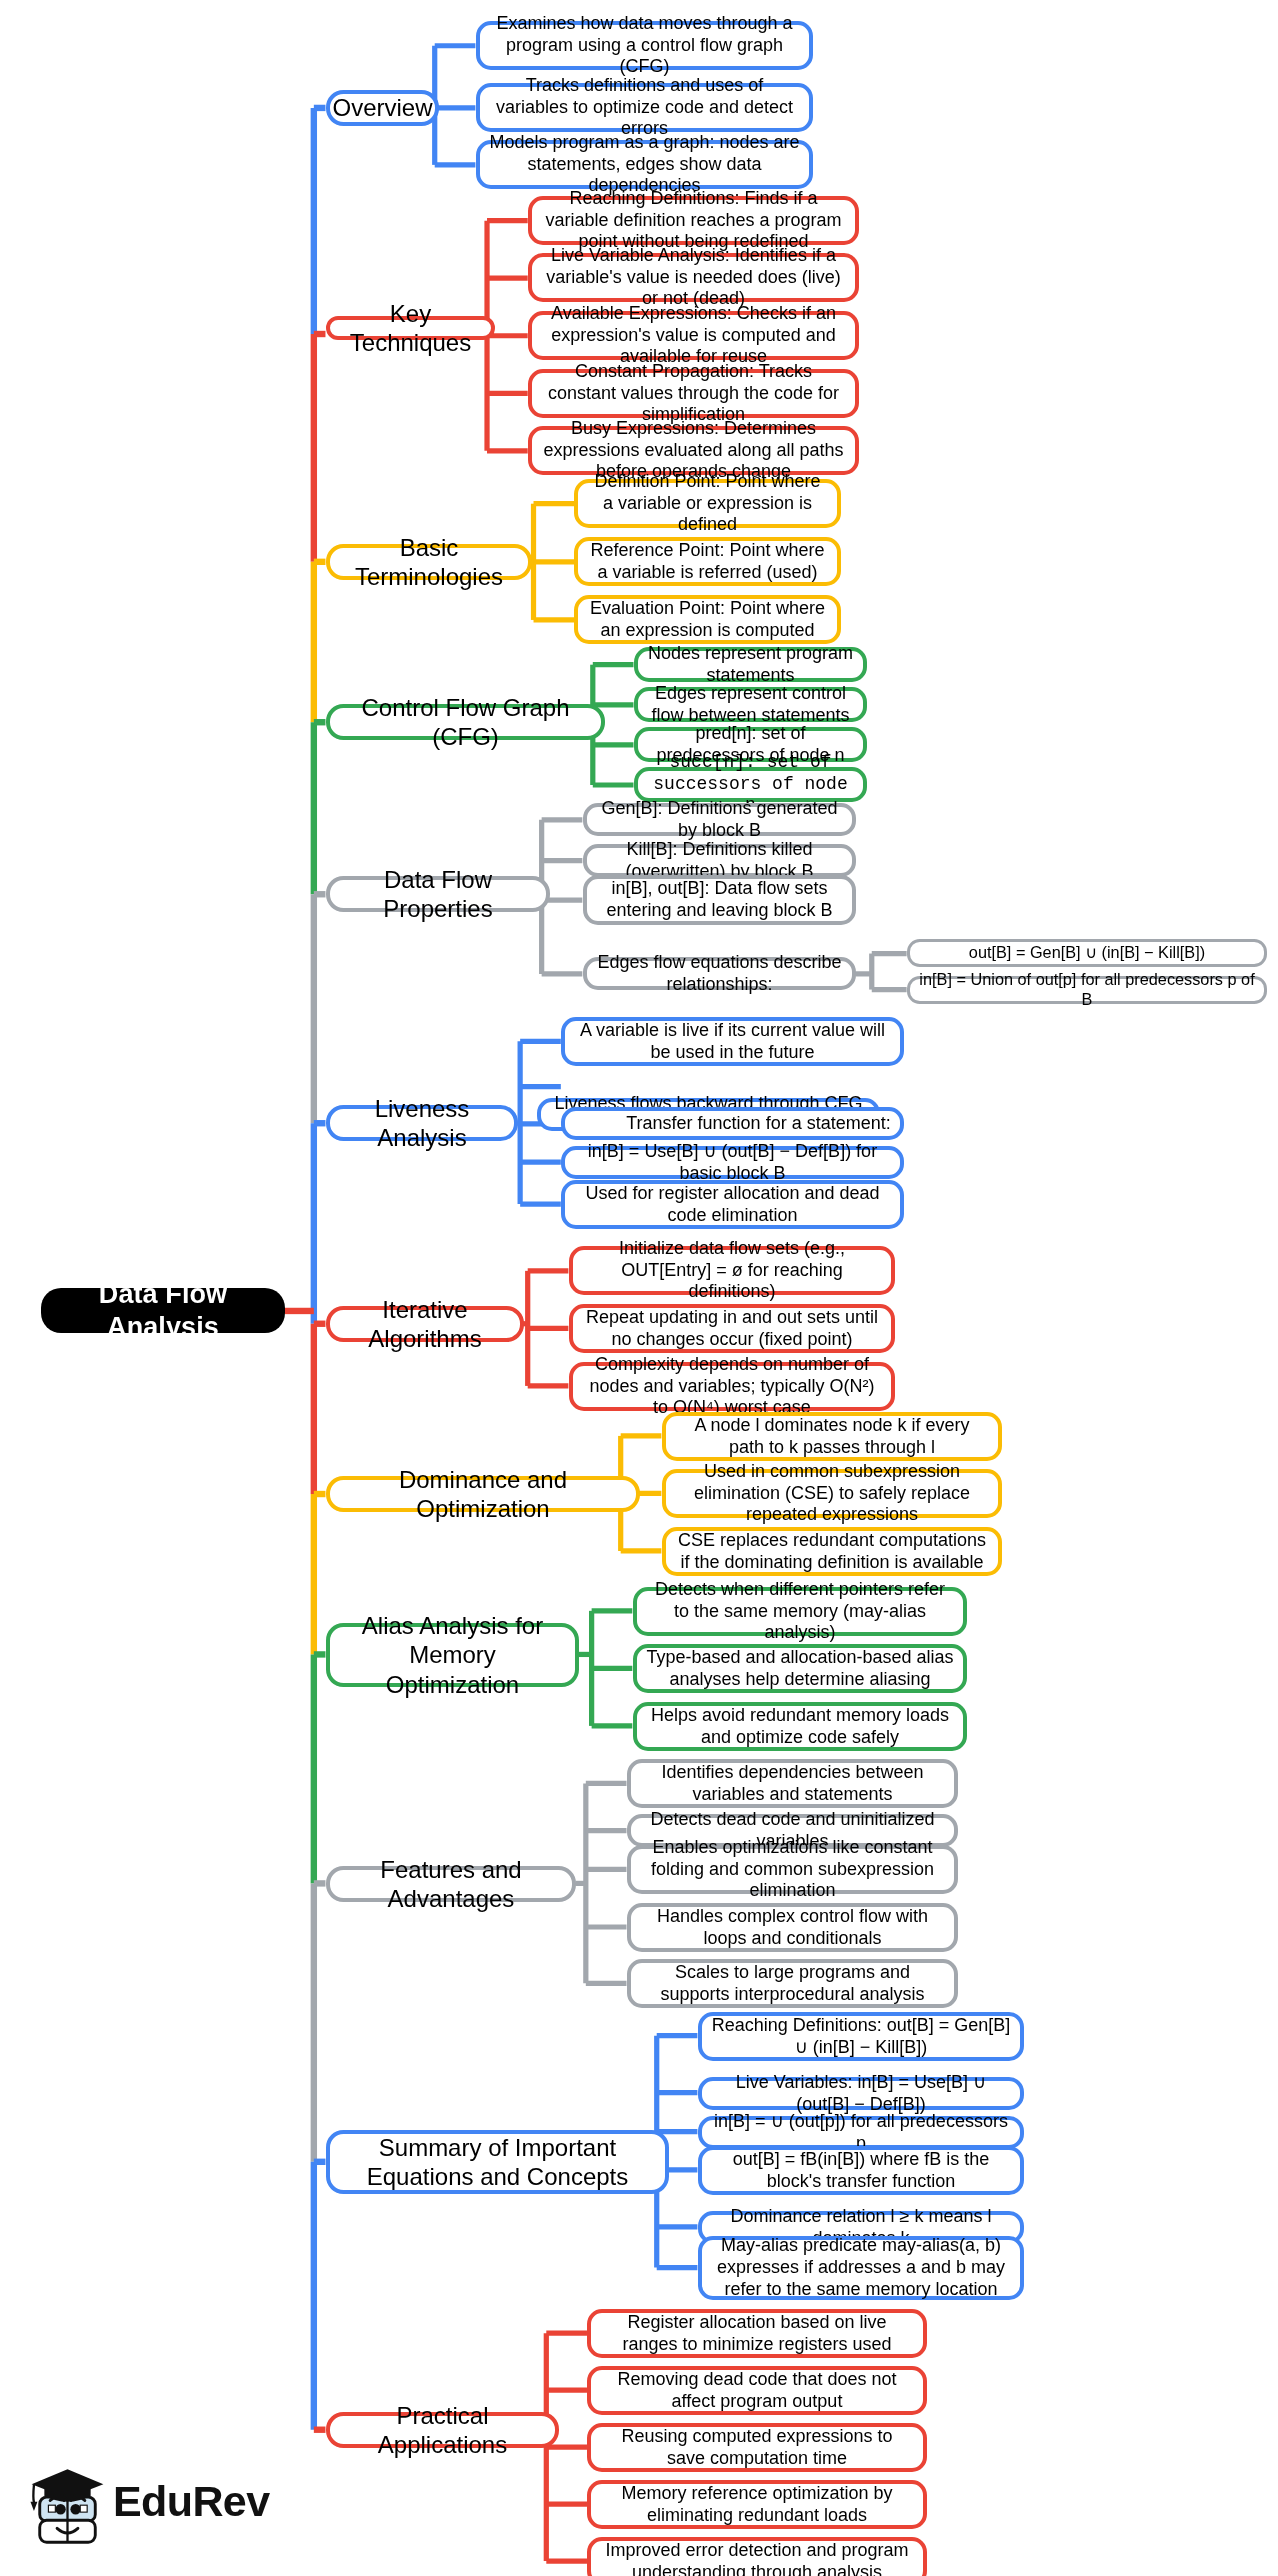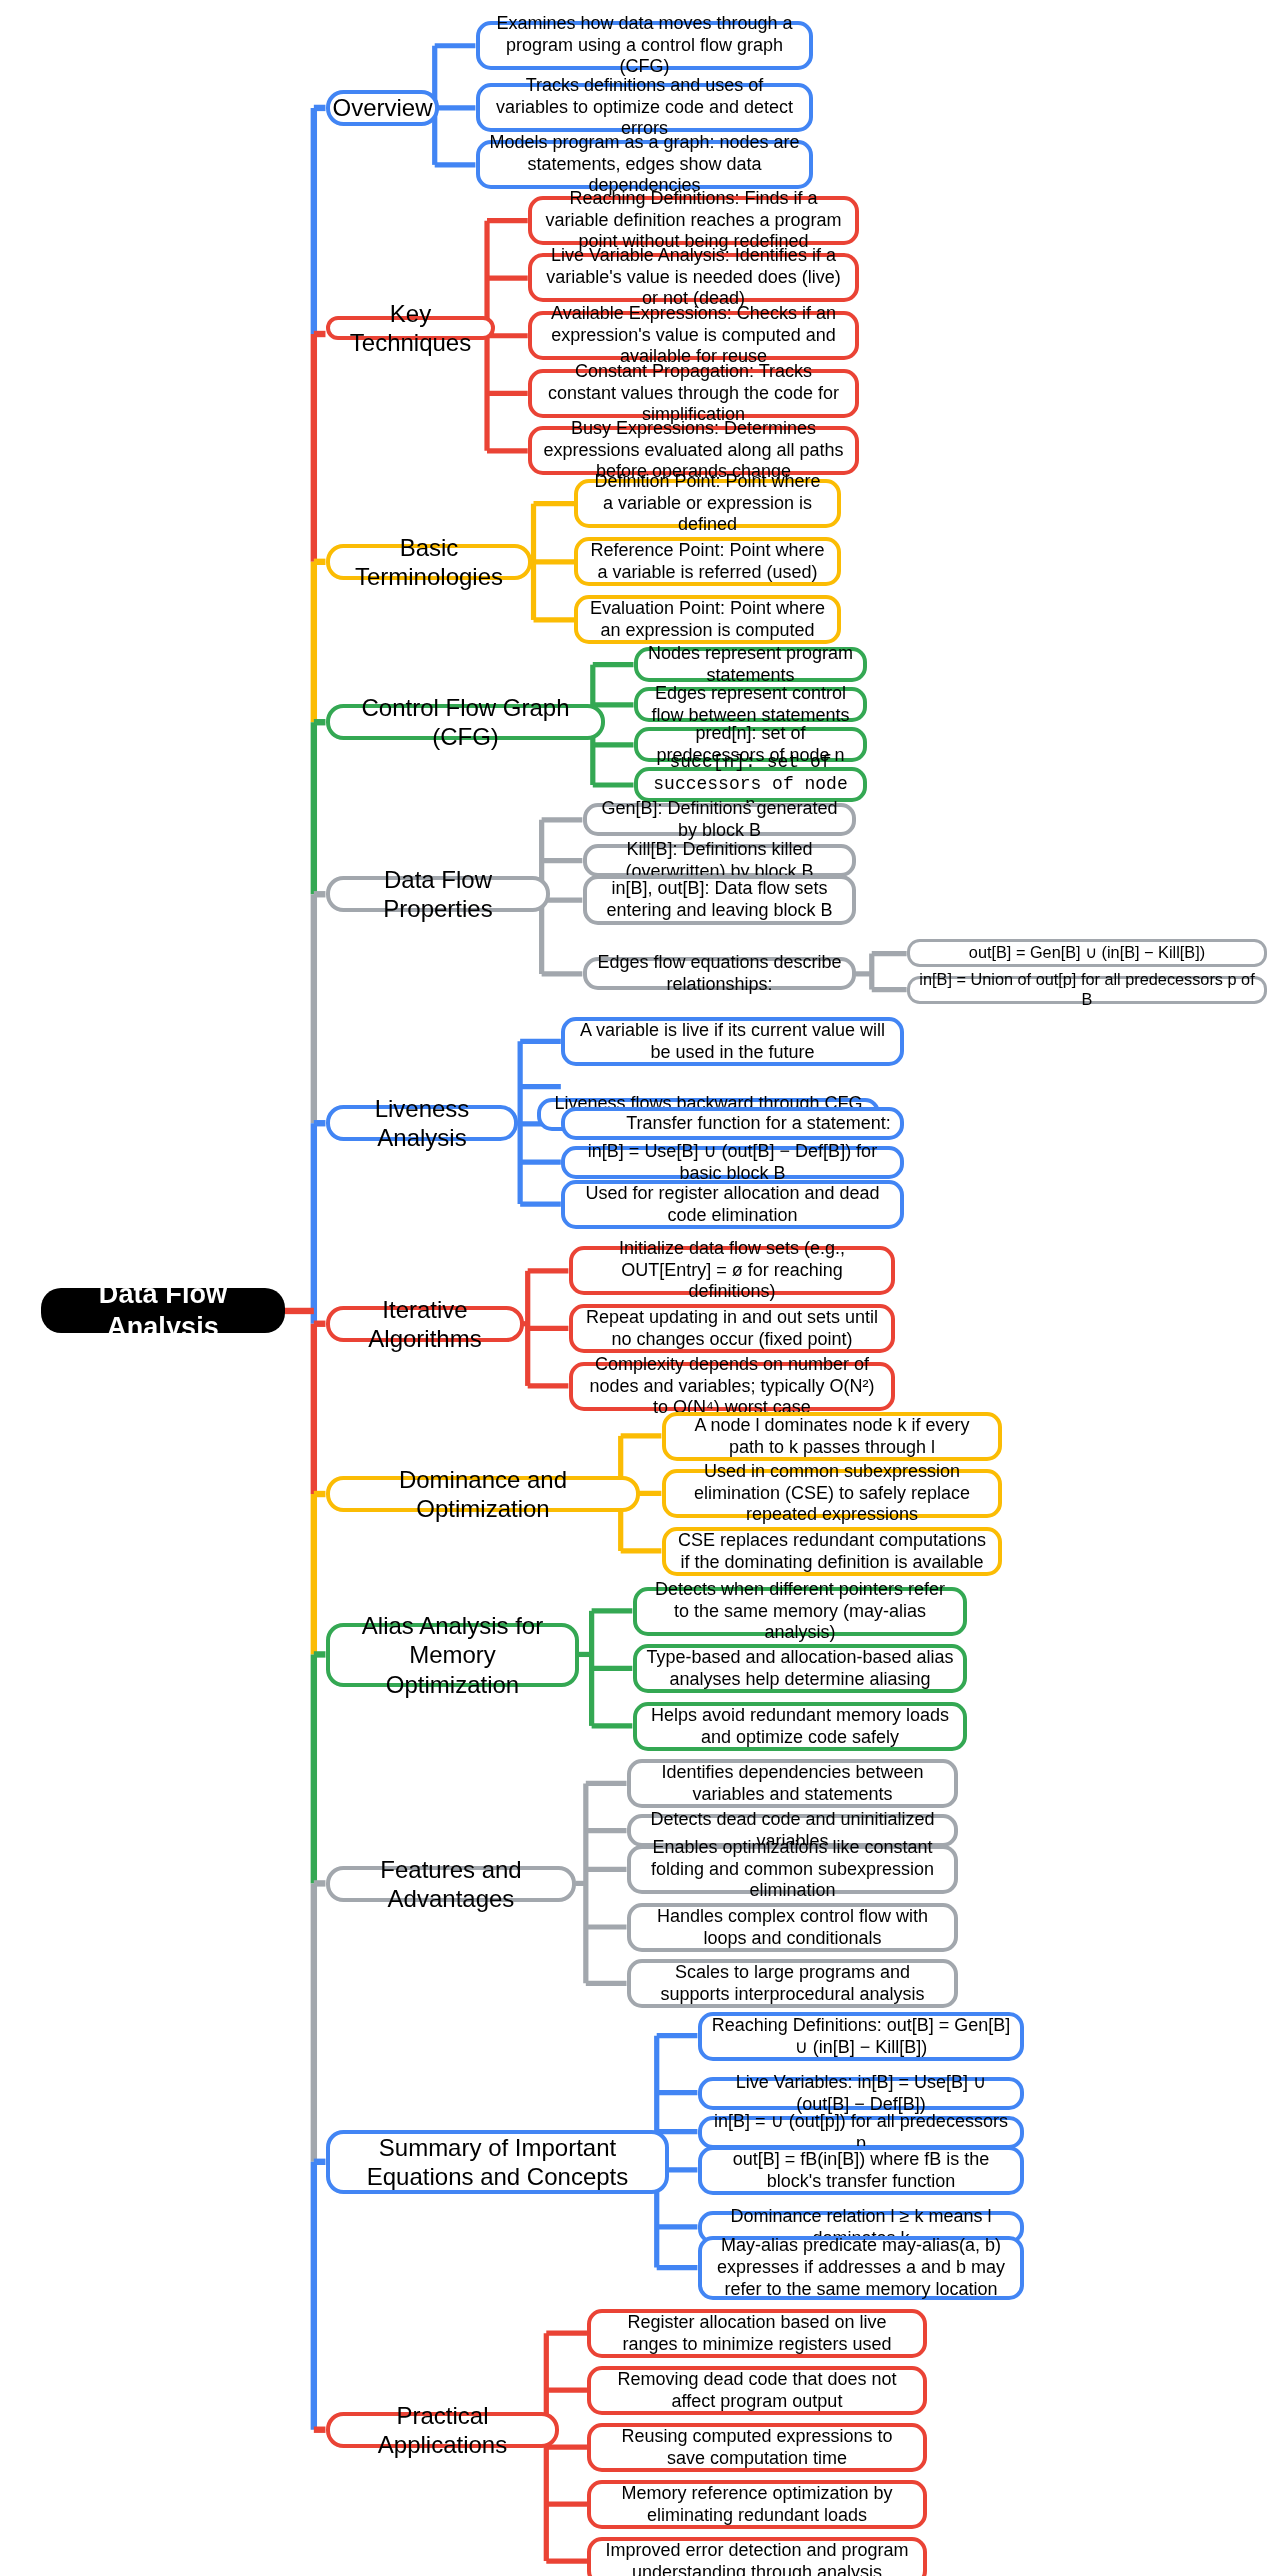--- a/index.html
+++ b/index.html
@@ -341,14 +341,40 @@
         <span>Reusing computed expressions to save computation time</span>
       </div>
       <div class="node lvl2 c-red" style="left: 587px; top: 2480px; width: 340px; height: 49px;">
         <span>Memory reference optimization by eliminating redundant loads</span>
       </div>
       <div class="node lvl2 c-red" style="left: 587px; top: 2537px; width: 340px; height: 49px;">
         <span>Improved error detection and program understanding through analysis</span>
       </div>
     </div>
 
+  <div id="logo">
+    <svg class="mark" viewBox="0 0 132 140">
+
+      <rect x="18" y="52" width="96" height="42" rx="12" fill="#cfe4f2" stroke="#111" stroke-width="5"></rect>
+      <rect x="18" y="92" width="96" height="38" rx="12" fill="#ffffff" stroke="#111" stroke-width="5"></rect>
+      <line x1="66" y1="48" x2="66" y2="130" stroke="#111" stroke-width="4"></line>
+
+      <circle cx="54" cy="73" r="9" fill="#111"></circle>
+      <circle cx="80" cy="73" r="9" fill="#111"></circle>
+
+      <path d="M36 58 q12 -12 24 0" fill="none" stroke="#111" stroke-width="5" stroke-linecap="round"></path>
+      <path d="M72 58 q12 -12 24 0" fill="none" stroke="#111" stroke-width="5" stroke-linecap="round"></path>
+
+      <path d="M48 106 q18 16 36 0" fill="none" stroke="#111" stroke-width="5" stroke-linecap="round"></path>
+
+      <rect x="33" y="66" width="12" height="12" fill="#ffffff" stroke="#111" stroke-width="2"></rect>
+      <rect x="88" y="66" width="12" height="12" fill="#ffffff" stroke="#111" stroke-width="2"></rect>
+
+      <polygon points="66,4 128,30 66,54 4,30" fill="#111"></polygon>
+      <path d="M26 38 v12 q40 20 80 0 v-12" fill="#111"></path>
+
+      <path d="M8 31 q-2 22 0 30" fill="none" stroke="#111" stroke-width="4"></path>
+      <polygon points="2,60 14,60 8,76" fill="#111"></polygon>
+    </svg>
+    <div class="word">EduRev</div>
+  </div>
 </div>
 
 
 </body></html>

